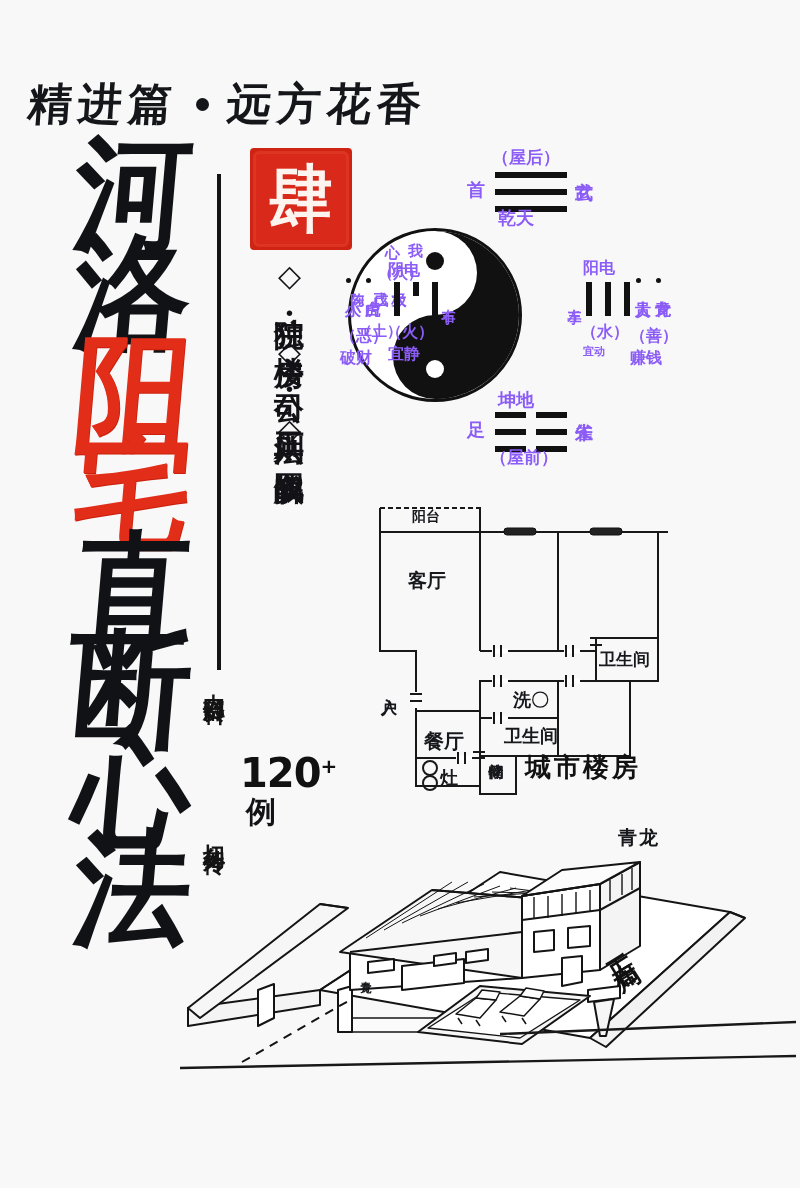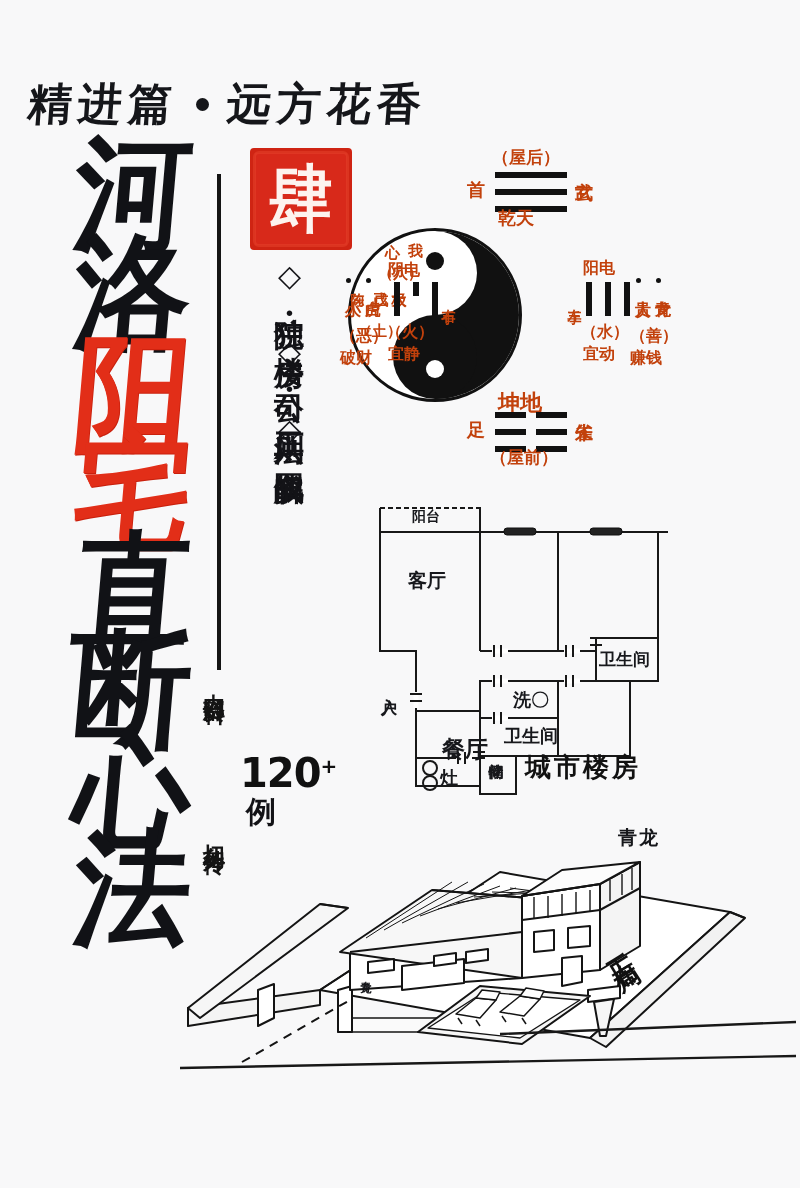--- a/index.html
+++ b/index.html
@@ -93,21 +93,21 @@
     font-family:"DejaVu Sans",sans-serif;
   }
   #subtitle-count sup{font-size:20px;}
   #subtitle-unit{
     position:absolute;left:246px;top:792px;width:40px;
     font-size:30px;font-weight:700;color:#131317;
   }
 
   
   #bagua{position:absolute;left:330px;top:140px;width:470px;height:340px;}
-  .bg-txt{position:absolute;font-family:"DejaVu Serif",serif;color:#c2410c;font-weight:600;}
+  .bg-txt{position:absolute;font-family:"DejaVu Serif",serif;color:#8b5cf6;font-weight:600;}
   .vt{writing-mode:vertical-rl;text-orientation:upright;}
 
   
   .trig{position:absolute;display:flex;flex-direction:column;justify-content:space-between;}
   .trig .bar{display:flex;justify-content:space-between;height:0;}
   .trig .bar i{display:block;background:#111;}
 
   
   #taiji{
     position:absolute;left:18px;top:88px;width:168px;height:168px;border-radius:50%;
@@ -214,21 +214,21 @@
         <div class="d2"></div>
     </div>
     <div class="bg-txt" style="left:55px;top:104px;font-size:15px;">心</div>
     <div class="bg-txt" style="left:78px;top:102px;font-size:15px;">我</div>
     <div class="bg-txt" style="left:48px;top:124px;font-size:15px;">（穴）</div>
     <div class="bg-txt vt" style="left:21px;top:142px;font-size:14px;line-height:1;">勾陈</div>
     <div class="bg-txt vt" style="left:41px;top:140px;font-size:15px;">戊己</div>
     <div class="bg-txt vt" style="left:59px;top:140px;font-size:15px;">太极</div>
     <div class="bg-txt" style="left:27px;top:182px;font-size:15px;">（土）</div>
 
-    <div class="bg-txt" style="left:168px;top:248px;font-size:22px;font-family:Liberation Serif, serif;">坤地</div>
+    <div class="bg-txt" style="left:168px;top:248px;font-size:18px;font-family:Liberation Serif, serif;">坤地</div>
     <div class="bg-txt" style="left:137px;top:278px;font-size:18px;">足</div>
     <div class="trig" style="left:165px;top:272px;width:72px;height:34px;">
       <div class="bar">
           <i style="width:31px;height:6px;"></i>
           <i style="width:31px;height:6px;"></i>
         </div>
       <div class="bar">
           <i style="width:31px;height:6px;"></i>
           <i style="width:31px;height:6px;"></i>
         </div>
@@ -257,21 +257,21 @@
     <div class="bg-txt" style="left:10px;top:208px;font-size:16px;text-align:right;">破财</div>
 
     <div class="bg-txt" style="left:253px;top:118px;font-size:16px;">阳电</div>
     <div class="trig" style="left:256px;top:142px;width:44px;height:34px;flex-direction:row;justify-content:space-between;">
       <i style="width:6px;height:34px;background:#111;display:block;"></i>
       <i style="width:6px;height:34px;background:#111;display:block;"></i>
       <i style="width:6px;height:34px;background:#111;display:block;"></i>
     </div>
     <div class="bg-txt vt" style="left:236px;top:158px;font-size:14px;">左手</div>
     <div class="bg-txt" style="left:251px;top:182px;font-size:16px;">（水）</div>
-    <div class="bg-txt" style="left:253px;top:204px;font-size:16px;font-family:Liberation Serif, serif;">宜动</div>
+    <div class="bg-txt" style="left:253px;top:204px;font-size:11px;font-family:Liberation Serif, serif;">宜动</div>
     <span class="dotmark" style="position:absolute;left:306px;top:138px;"></span>
     <span class="dotmark" style="position:absolute;left:326px;top:138px;"></span>
     <div class="bg-txt vt" style="left:302px;top:148px;font-size:16px;">贵人</div>
     <div class="bg-txt vt" style="left:322px;top:148px;font-size:16px;">青龙</div>
     <div class="bg-txt" style="left:300px;top:186px;font-size:16px;">（善）</div>
     <div class="bg-txt" style="left:300px;top:208px;font-size:16px;">赚钱</div>
   </div>
 
   <div id="floorplan">
     <svg width="300" height="310" viewBox="0 0 300 310">
@@ -340,21 +340,21 @@
 
       <g fill="none" stroke="#181818" stroke-width="2">
         <circle cx="62" cy="272" r="7"></circle>
         <circle cx="62" cy="287" r="7"></circle>
       </g>
     </svg>
 
     <div class="fp-lbl" style="left:44px;top:12px;font-size:14px;">阳台</div>
     <div class="fp-lbl" style="left:40px;top:72px;font-size:19px;">客厅</div>
     <div class="fp-lbl vt" style="left:10px;top:190px;font-size:16px;">入户</div>
-    <div class="fp-lbl" style="left:56px;top:238px;font-size:23px;margin-left:18px;">餐厅</div>
+    <div class="fp-lbl" style="left:56px;top:232px;font-size:20px;">餐厅</div>
     <div class="fp-lbl" style="left:72px;top:270px;font-size:18px;">灶</div>
     <div class="fp-lbl vt" style="left:120px;top:256px;font-size:15px;line-height:1;">储物间</div>
     <div class="fp-lbl" style="left:145px;top:192px;font-size:18px;">洗〇</div>
     <div class="fp-lbl" style="left:136px;top:228px;font-size:18px;">卫生间</div>
     <div class="fp-lbl" style="left:231px;top:152px;font-size:17px;">卫生间</div>
   </div>
   <div id="fp-title">城市楼房</div>
 
   <div id="factory">
     <svg width="630" height="300" viewBox="0 0 630 300">

